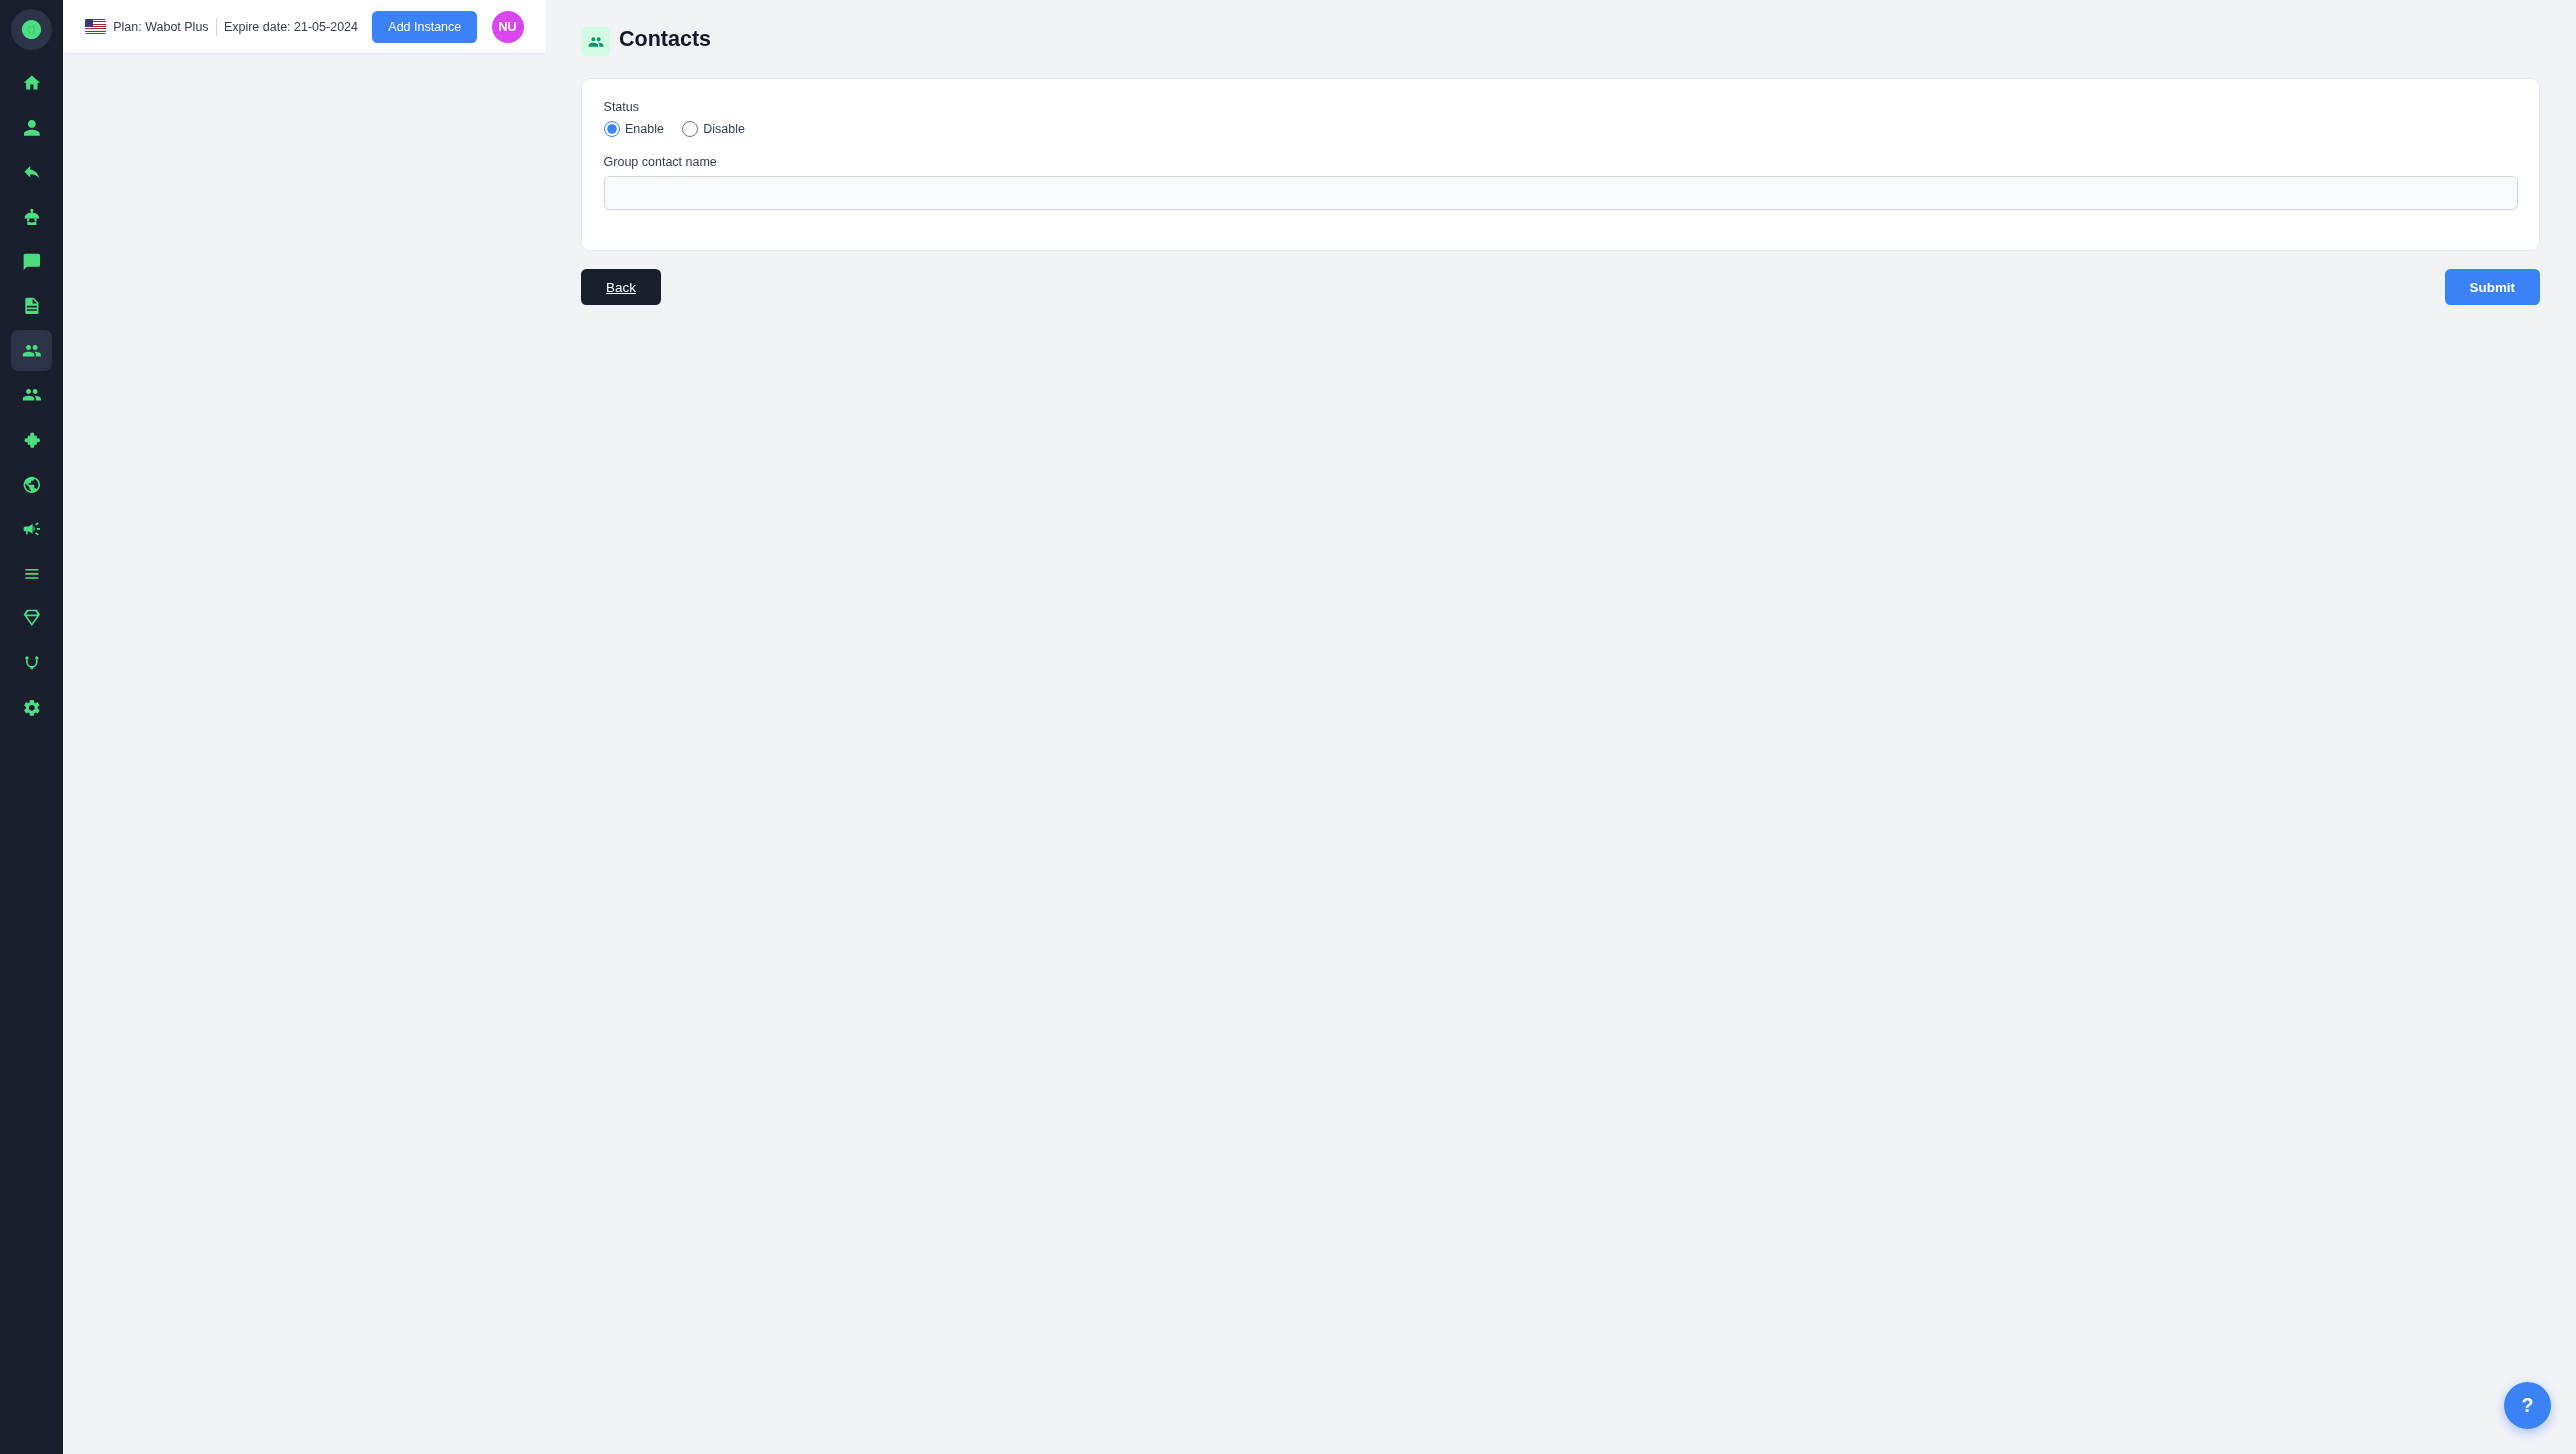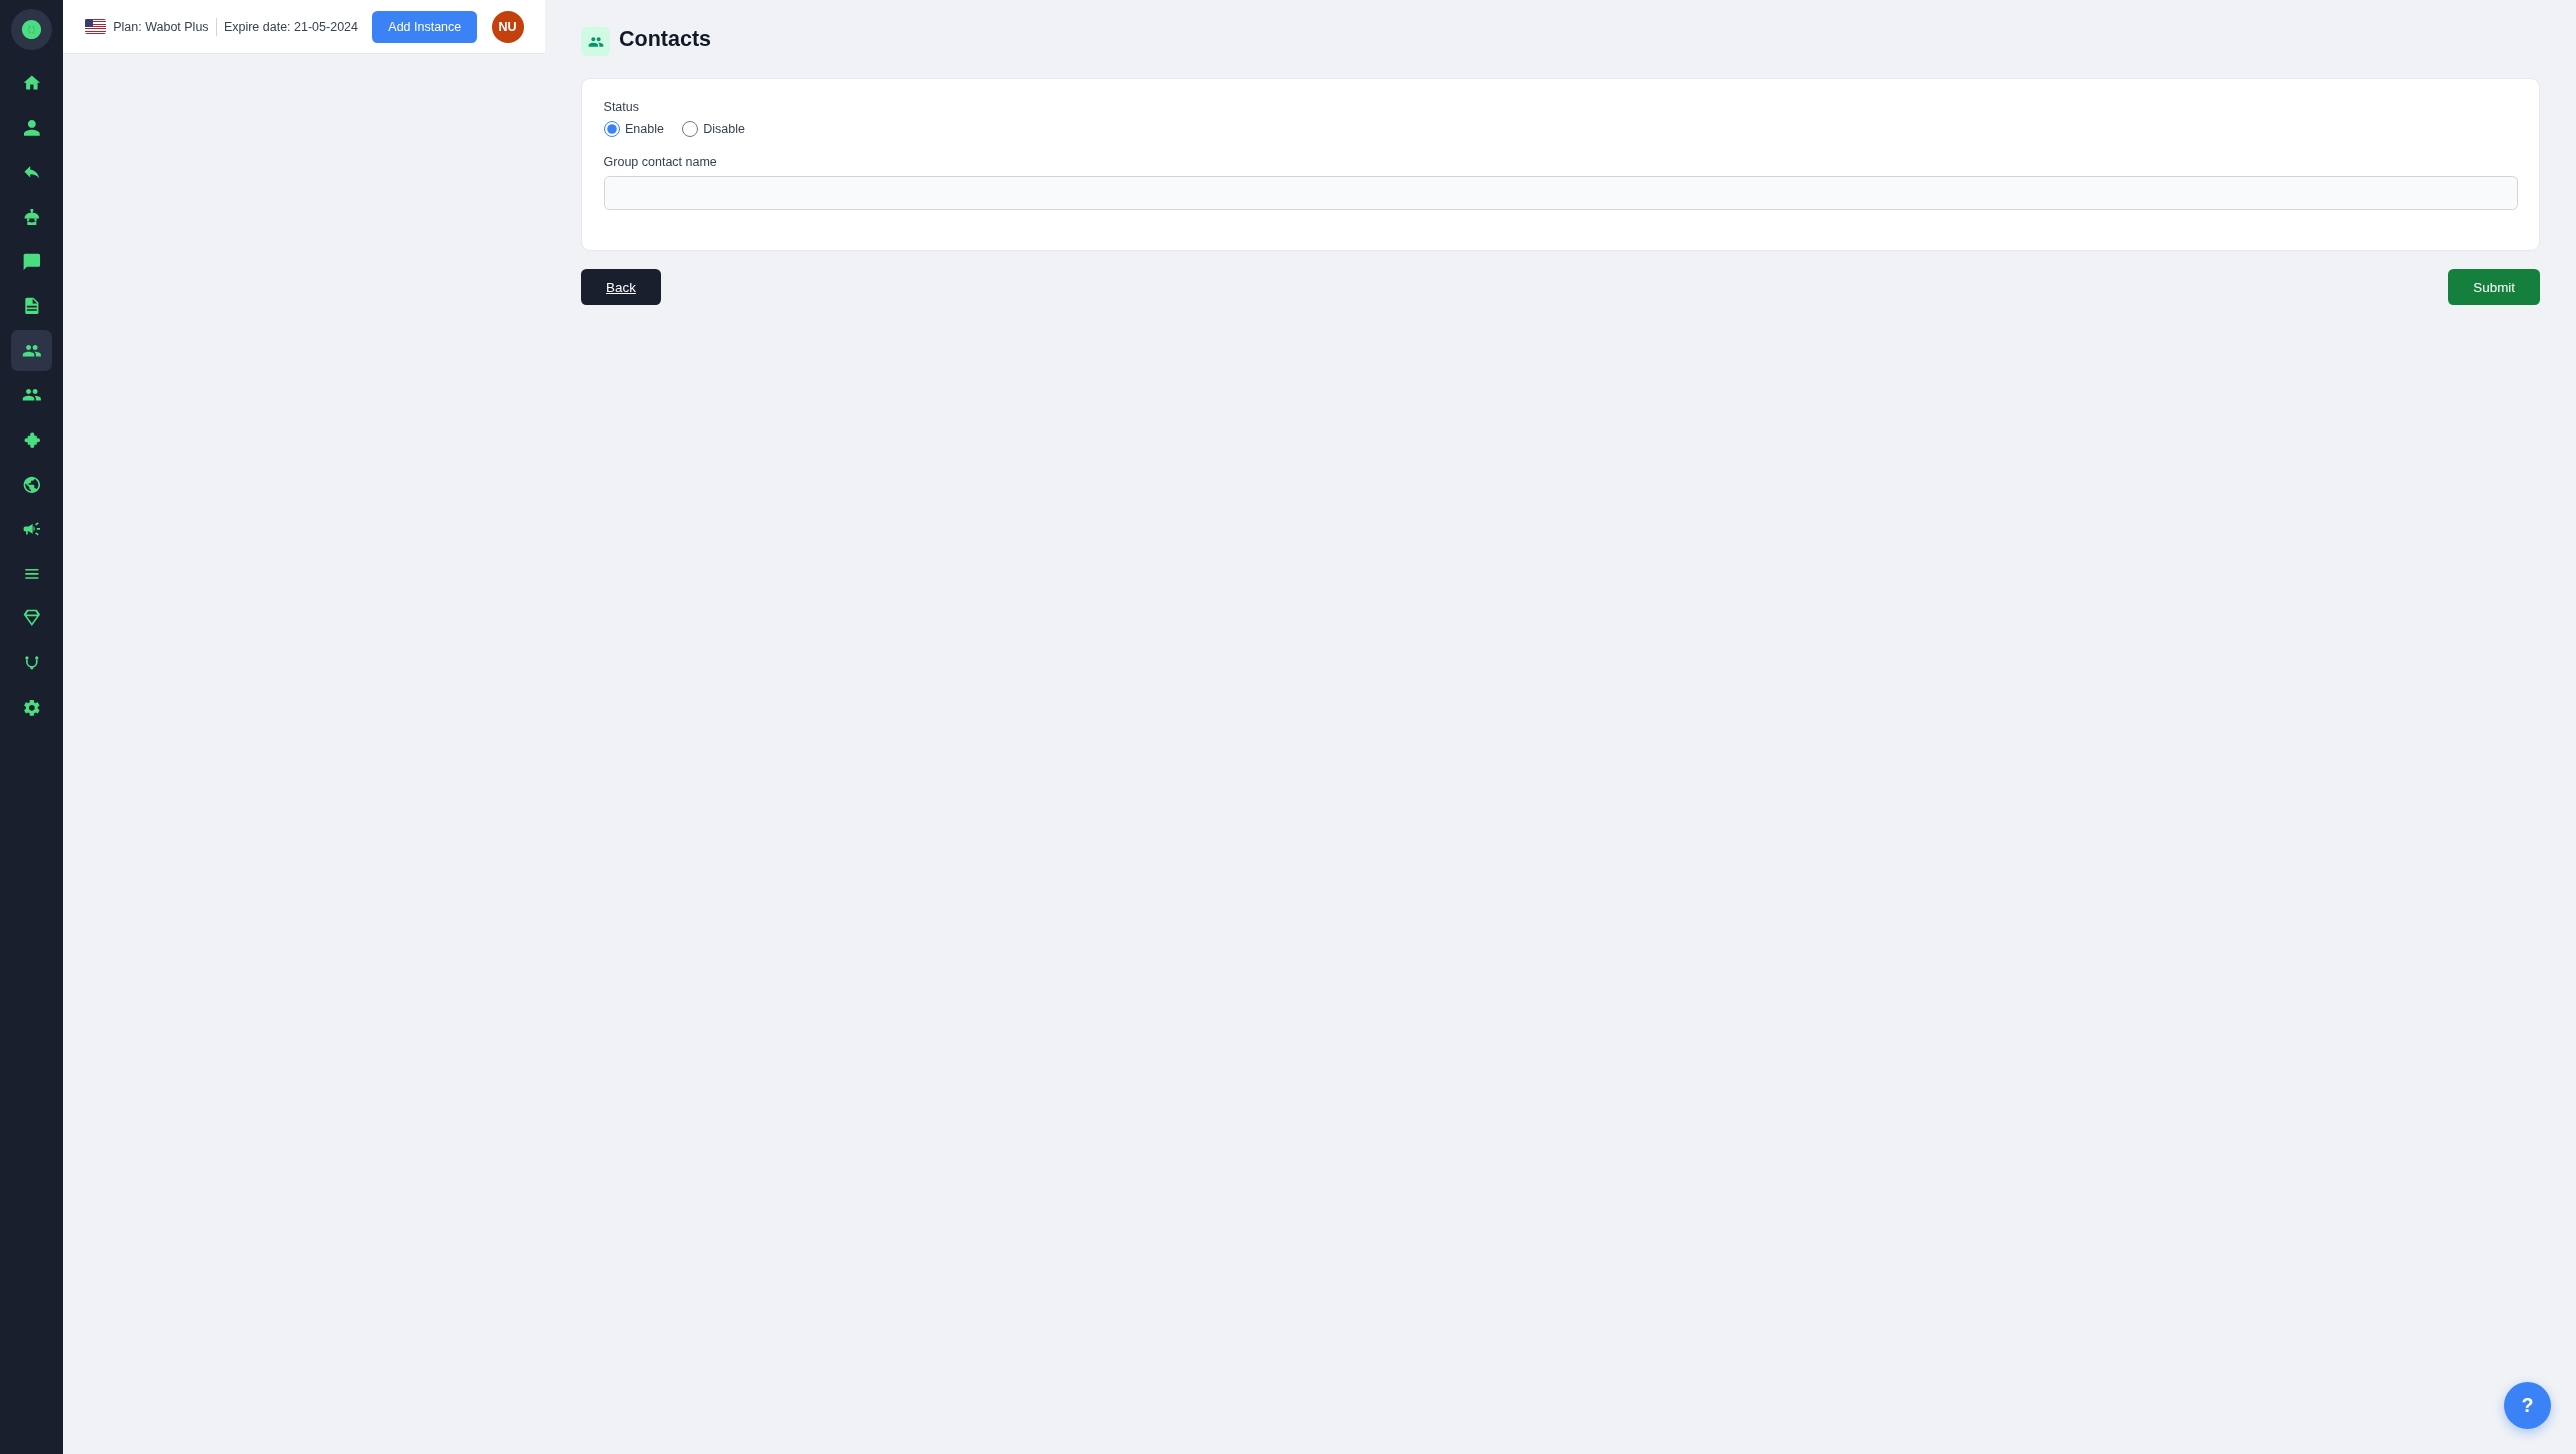--- a/index.html
+++ b/index.html
@@ -75,21 +75,21 @@
       border-radius: 5.4px;
       padding: 9px 16px;
       font-size: 12.5px;
       cursor: pointer;
       font-weight: 500;
     }
     .user-avatar {
       width: 32px;
       height: 32px;
       border-radius: 50%;
-      background: #c2410c;
+      background: #d946ef;
       color: #fff;
       display: flex;
       align-items: center;
       justify-content: center;
       font-weight: 700;
       font-size: 12.5px;
     }
 
     
     .content {
@@ -193,28 +193,28 @@
       color: #fff;
       border: none;
       border-radius: 5.4px;
       padding: 10.7px 25px;
       font-size: 13.4px;
       cursor: pointer;
       font-weight: 500;
       text-decoration: underline;
     }
     .btn-submit {
-      background: #15803d;
+      background: #3b82f6;
       color: #fff;
       border: none;
       border-radius: 5.4px;
       padding: 10.7px 25px;
       font-size: 13.4px;
       cursor: pointer;
-      font-weight: 400;
+      font-weight: 700;
     }
 
     
     .help-btn {
       position: fixed;
       bottom: 25px;
       right: 25px;
       width: 47px;
       height: 47px;
       border-radius: 50%;

